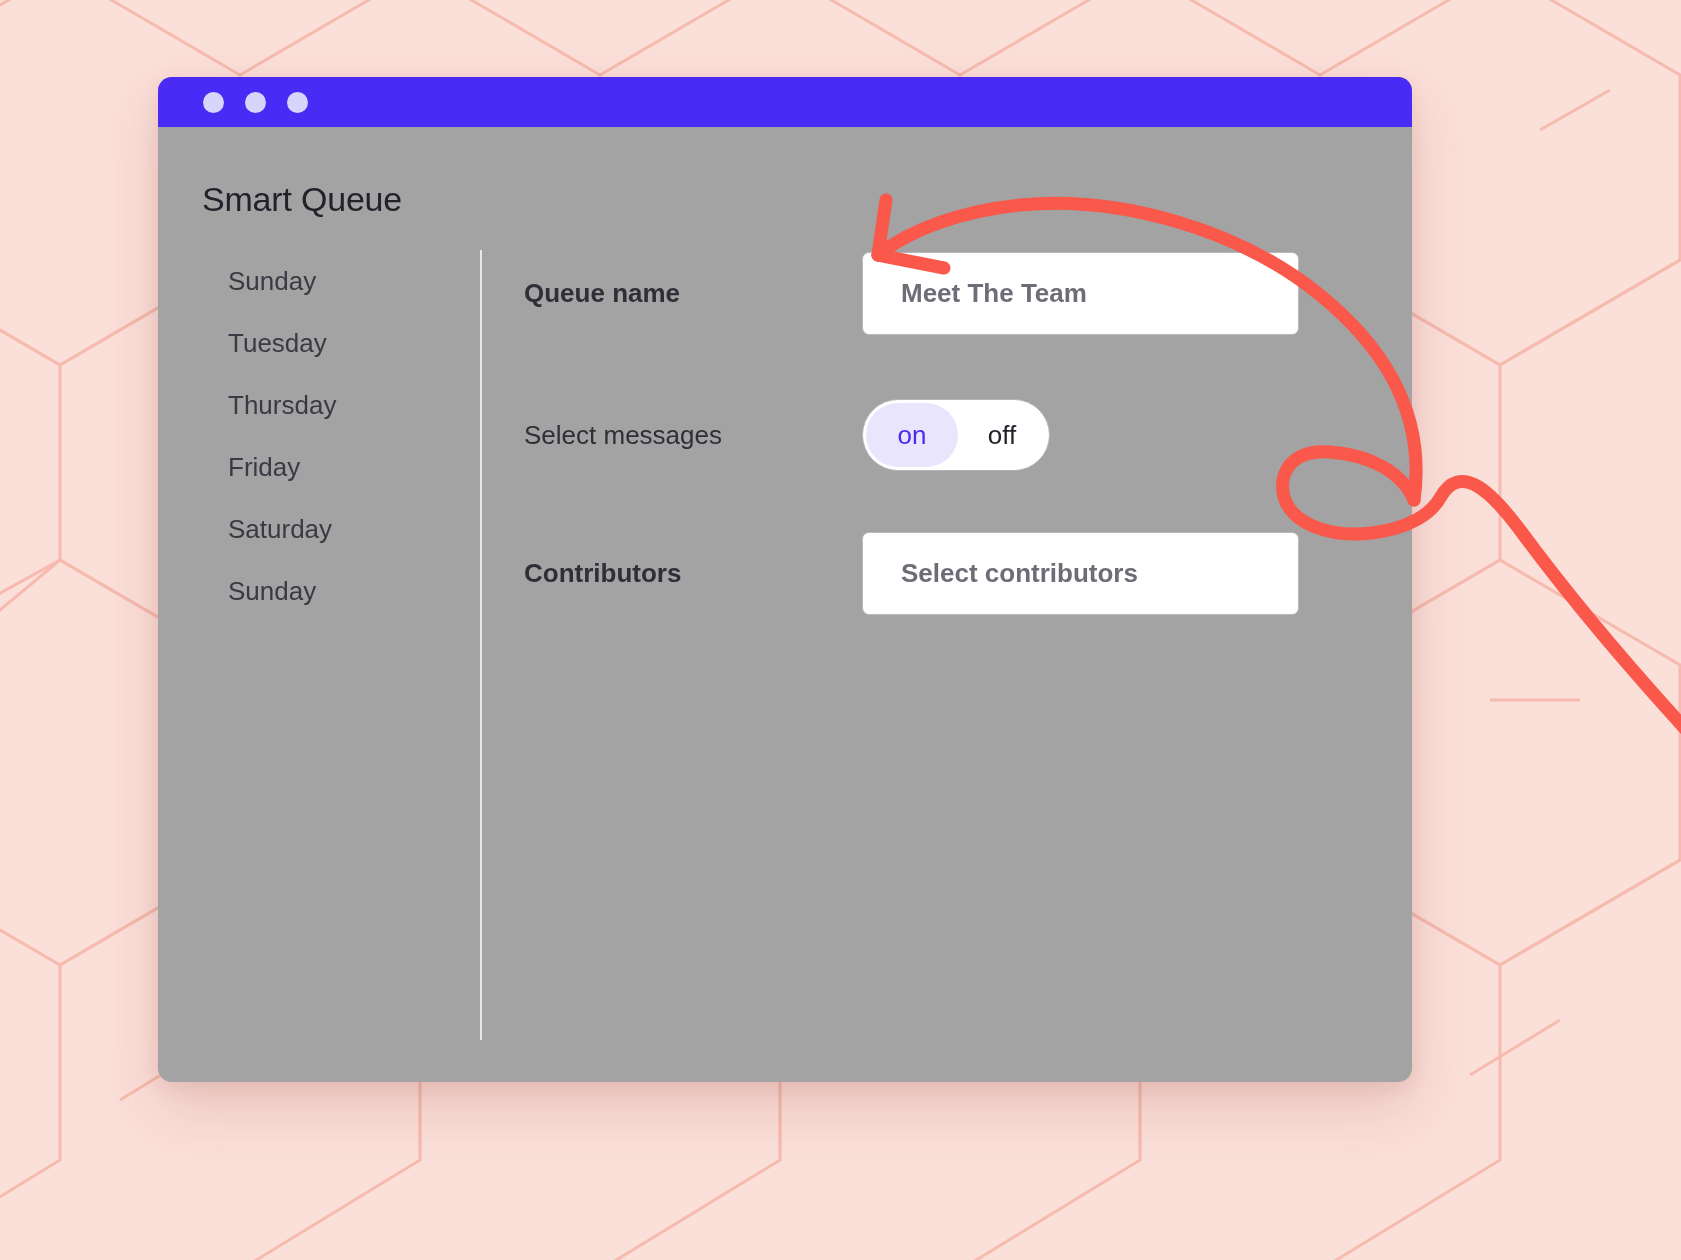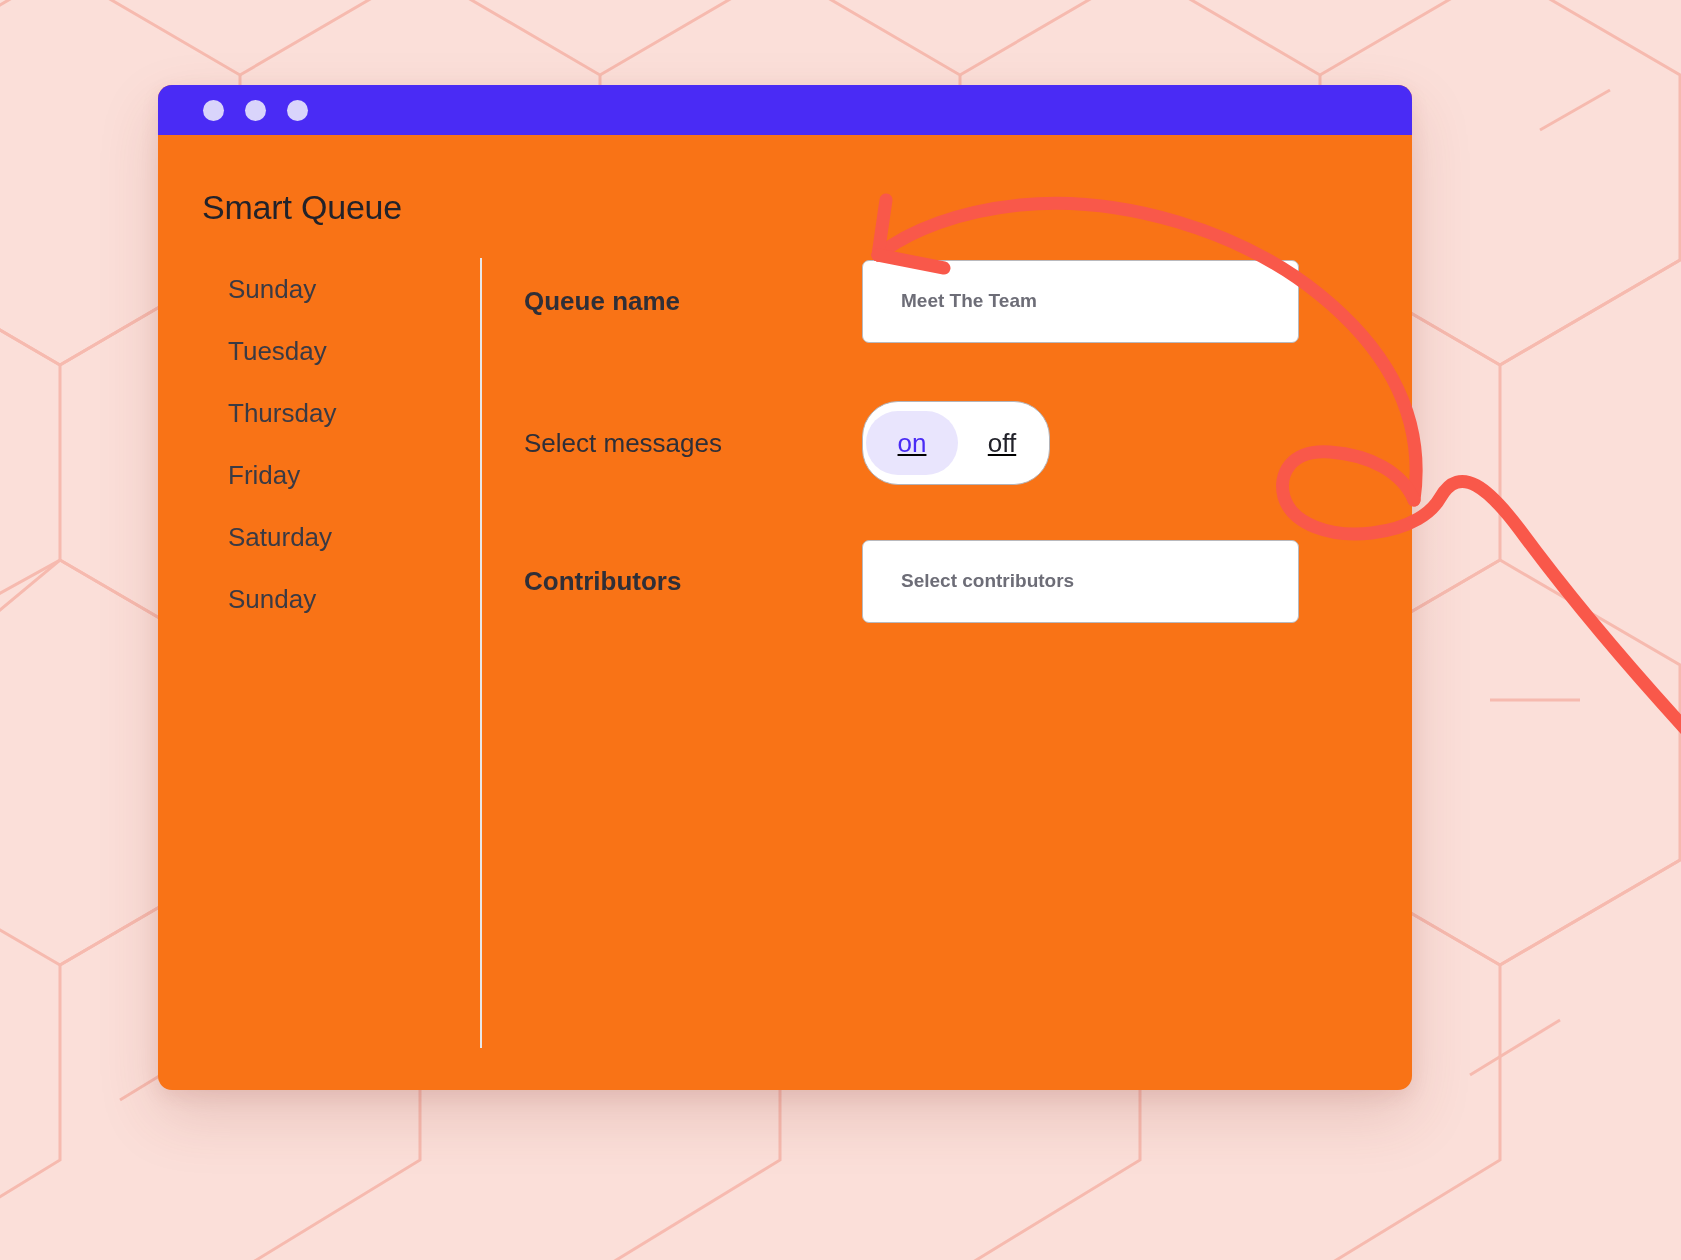--- a/index.html
+++ b/index.html
@@ -8,22 +8,22 @@
     font-family:"Liberation Sans", sans-serif;
     background:#fbdfd9;
   }
   #bg-pattern{position:absolute;inset:0;z-index:0;}
   #bg-glow{position:absolute;inset:0;z-index:1;
     background:radial-gradient(ellipse 900px 700px at 50% 45%, rgba(255,255,255,0.30), rgba(255,255,255,0) 70%);
     pointer-events:none;}
 
   
   #app-window{
-    position:absolute;left:158px;top:85px;width:1254px;height:1005px;
-    background:#f97316;border-radius:14px;overflow:hidden;z-index:2;
+    position:absolute;left:158px;top:77px;width:1254px;height:1005px;
+    background:#a3a3a3;border-radius:14px;overflow:hidden;z-index:2;
     box-shadow:0 26px 60px rgba(140,60,50,0.17), 0 6px 18px rgba(140,60,50,0.10);
   }
   #titlebar{height:50px;background:#4a2bf5;display:flex;align-items:center;padding-left:45px;gap:21px;}
   .dot{width:21px;height:21px;border-radius:50%;background:#d9d4fb;}
 
   #page-title{
     position:absolute;left:44px;top:103px;
     font-size:34px;color:#22222a;letter-spacing:-0.2px;
   }
 
@@ -40,30 +40,30 @@
   #divider{position:absolute;left:322px;top:0px;width:2px;height:790px;background:#e7e7e9;}
 
   
   #form{position:absolute;left:366px;top:0px;width:800px;}
   .form-row{display:flex;align-items:center;margin-bottom:38px;}
   .form-label{width:338px;font-size:26px;color:#2f2f38;flex-shrink:0;}
   .text-input{
     width:437px;height:83px;box-sizing:border-box;
     border:1.6px solid #b9b9bd;border-radius:7px;background:#fff;
     display:flex;align-items:center;padding-left:38px;
-    font-size:19px;color:#6d6d77;
+    font-size:26px;color:#6d6d77;
   }
   #row-queue-name{height:86px;margin-bottom:56px;font-weight:bold;}
   #row-recycle{height:86px;margin-bottom:52px;}
   #row-contributors{height:86px;font-weight:bold;}
 
   .toggle{
-    width:188px;height:84px;box-sizing:border-box;
+    width:188px;height:72px;box-sizing:border-box;
     border:1.7px solid #b3b3b8;border-radius:36px;background:#fff;
-    display:flex;align-items:center;padding:3px;position:relative;text-decoration:underline;
+    display:flex;align-items:center;padding:3px;position:relative;
   }
   .toggle-opt{
     height:64px;border-radius:32px;display:flex;align-items:center;justify-content:center;
     font-size:26px;
   }
   .toggle-opt.on{width:92px;background:#e9e5fd;color:#4a2bf5;}
   .toggle-opt.off{width:88px;background:transparent;color:#22222a;}
 
   
   #annotation{position:absolute;left:0;top:0;width:1681px;height:1260px;z-index:5;pointer-events:none;}

